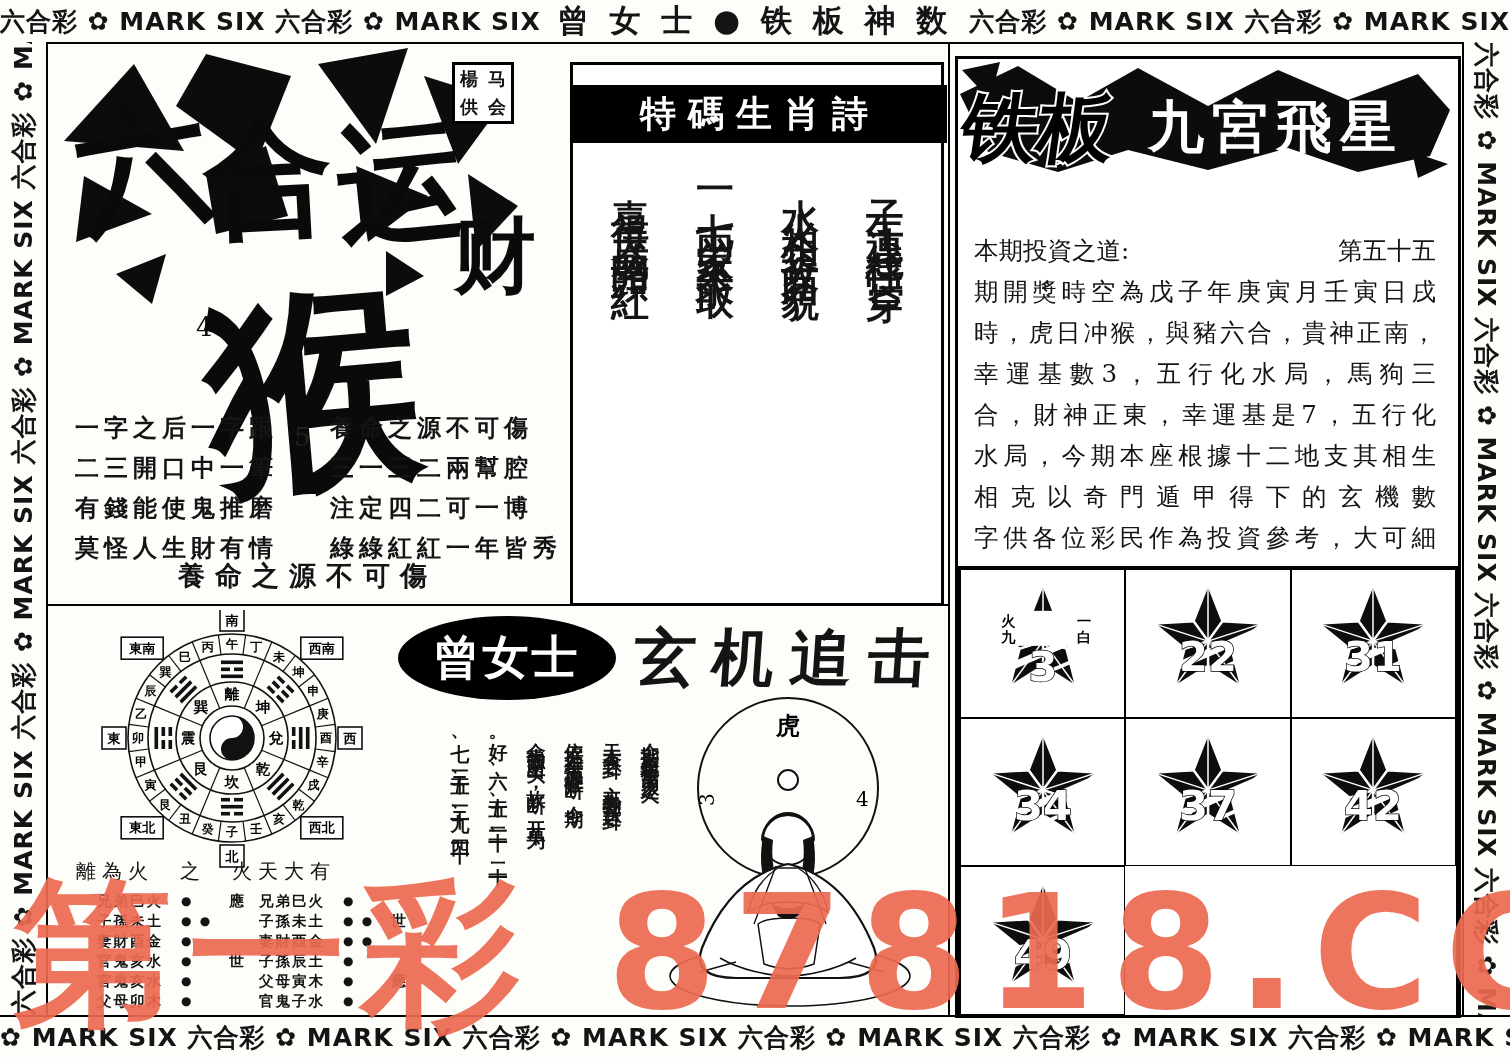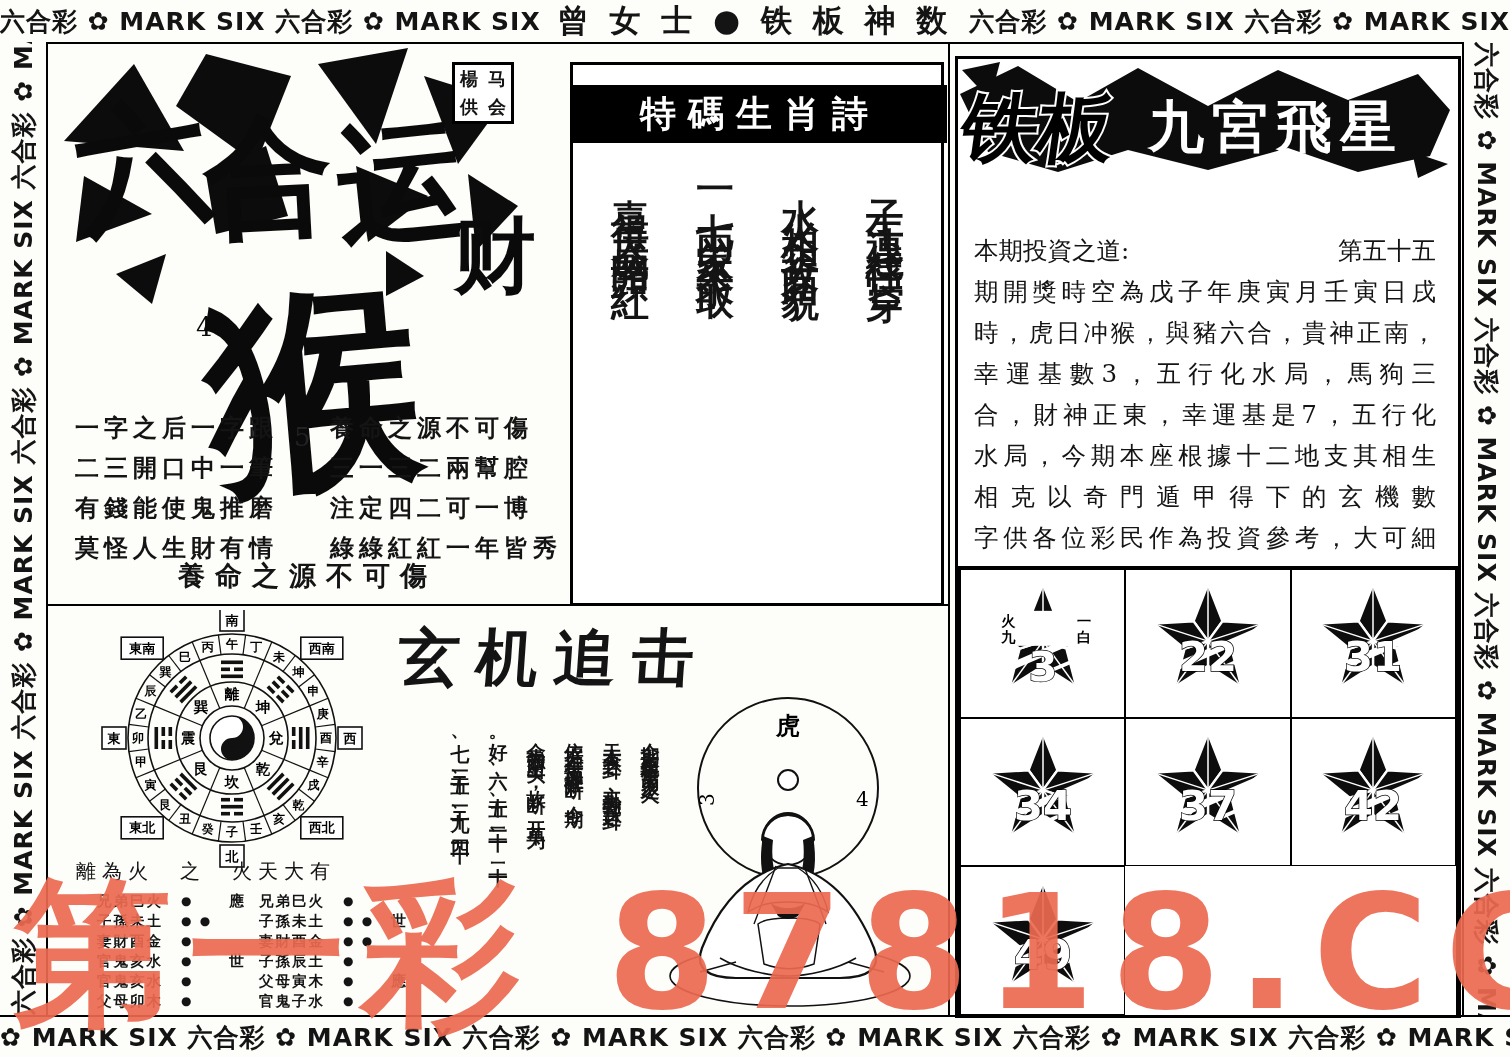--- a/index.html
+++ b/index.html
@@ -498,20 +498,21 @@
           <div class="hrow">
             <span class="hlabel">官鬼子水</span>
             <span class="hdots">●</span>
             <span class="hmark"></span>
           </div>
         </div>
     </div>
   </div>
 
   <div id="mystery-head">
+    <div class="badge">曾女士</div>
     <div class="mtitle">玄机追击</div>
   </div>
   <div id="mystery-cols">
       <p>今期本座起得离为火之火</p>
       <p>天大有之卦，主卦为乾宫之卦，</p>
       <p>依据五行生支原理推断，今期</p>
       <p>金为强而出头，故断，开单为</p>
       <p>好。六、十五、二十一、二十</p>
       <p>七、三十五、三十九、四十一。</p>
     </div>

